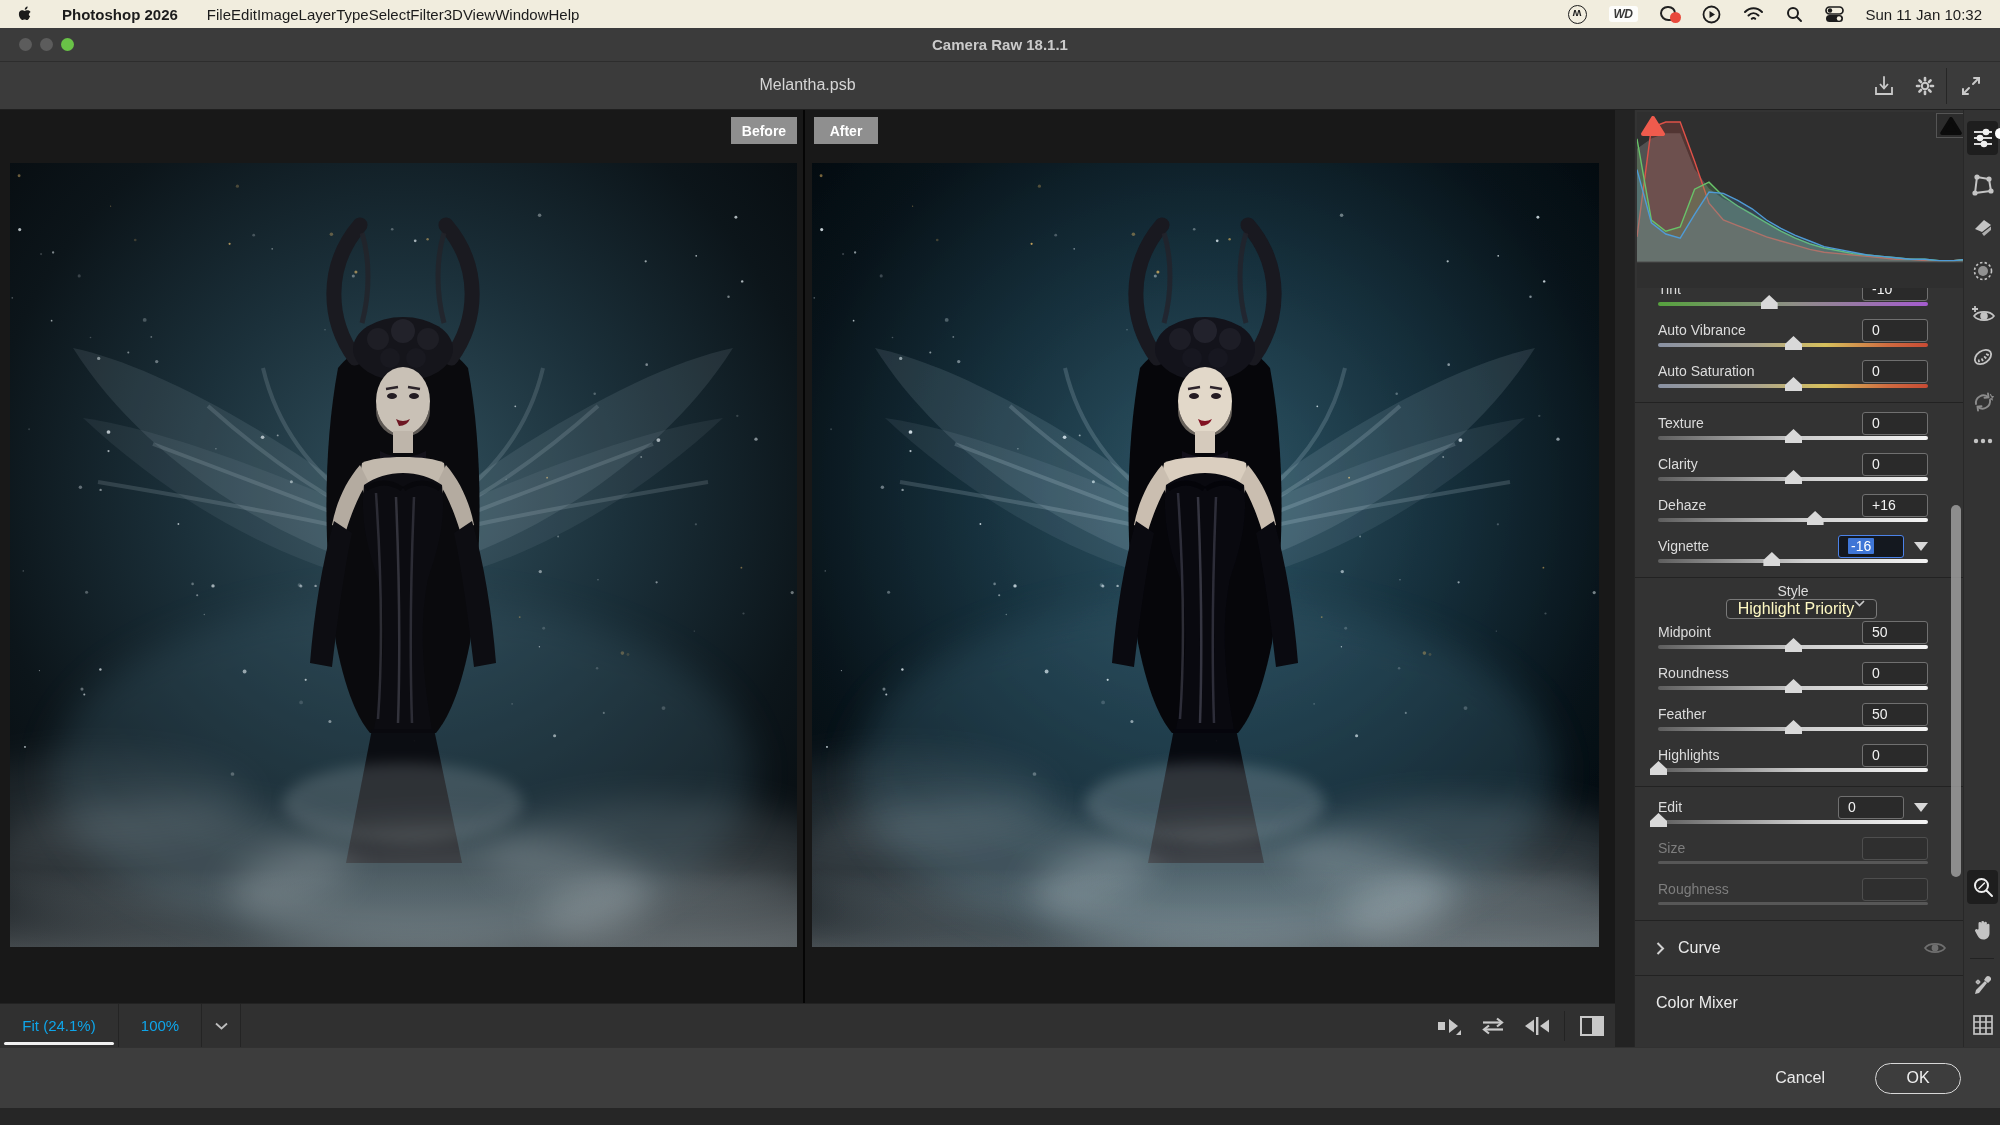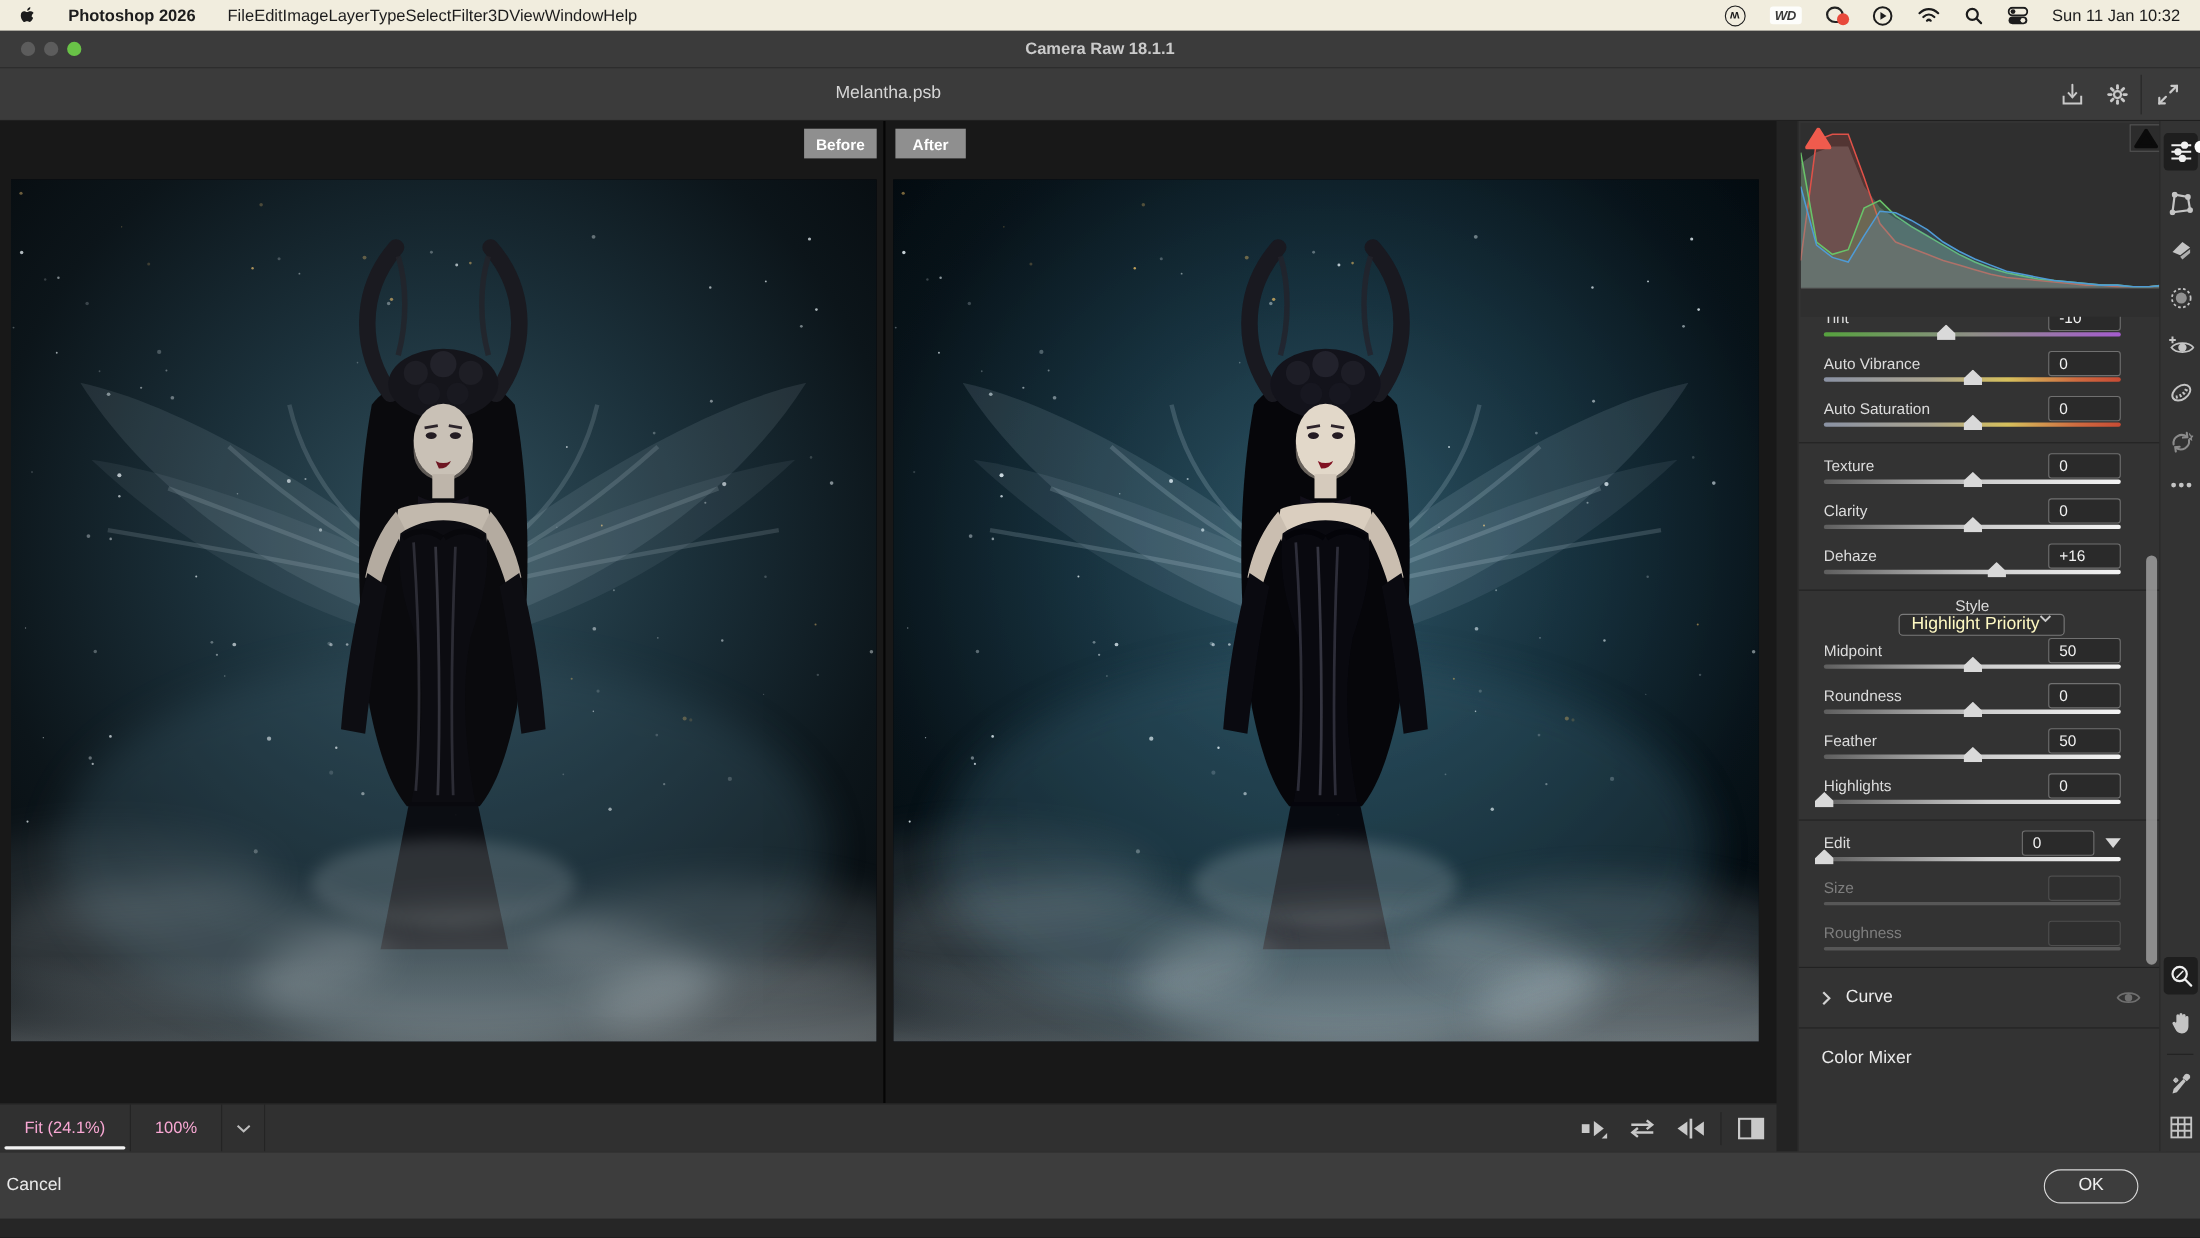--- a/index.html
+++ b/index.html
@@ -53,21 +53,21 @@
   #before-tab{left:731px;width:66px;}
   #after-tab{left:814px;width:64px;}
   .img-panel{position:absolute;top:53px;width:787px;height:784px;background:#05070a;overflow:hidden;}
   #panel-before{left:10px;}
   #panel-after{left:812px;}
   #panel-after svg{filter:brightness(1.1) saturate(1.12) contrast(1.04);}
   #stage-divider{left:803px;top:0;width:2px;height:893px;background:#050505;}
 
   
   #zoom-strip{left:0;top:1003px;width:1615px;height:44px;background:#303030;
-    border-top:1px solid #222;box-sizing:border-box;color:#f9a8d4;font-size:15px;text-decoration:underline;}
+    border-top:1px solid #222;box-sizing:border-box;color:#0ea5e9;font-size:15px;text-decoration:underline;}
   .zs-tab{position:absolute;top:0;height:43px;display:flex;align-items:center;
     justify-content:center;cursor:pointer;}
   #fit-tab{left:0;width:118px;}
   #fit-tab::after{content:"";position:absolute;left:4px;right:4px;bottom:2px;height:3px;
     background:#f2f2f2;border-radius:2px;}
   #pct-tab{left:119px;width:82px;}
   .zs-div{position:absolute;top:0;width:1px;height:43px;background:#242424;}
   #zoom-chevron{left:202px;width:38px;color:#bdbdbd;}
   .view-icons{position:absolute;top:0;height:43px;display:flex;align-items:center;gap:10px;}
   .vi{width:34px;height:30px;display:flex;align-items:center;justify-content:center;
@@ -125,21 +125,21 @@
   .rail-icon{position:absolute;left:3px;width:31px;height:34px;display:flex;align-items:center;
     justify-content:center;color:#c4c4c4;cursor:pointer;}
   .rail-icon.active{background:#1e1e1e;border-radius:4px;color:#f0f0f0;}
   .rail-icon.dim{color:#8b8b8b;}
   #rail-divider{position:absolute;left:6px;width:24px;height:1px;background:#222;}
   #edge-dot{left:1995px;top:128px;width:6px;height:11px;border-radius:6px 0 0 6px;background:#fff;}
 
   
   #bottom-bar{left:0;top:1047px;width:2000px;height:61px;background:#3d3d3d;
     border-top:1px solid #313131;box-sizing:border-box;display:flex;align-items:center;
-    justify-content:space-between;padding-right:56px;gap:44px;}
+    justify-content:flex-end;padding-right:39px;gap:44px;}
   #cancel-btn{color:#eaeaea;font-size:16px;cursor:pointer;background:none;border:none;
     font-family:inherit;}
   #ok-btn{min-width:86px;height:31px;border:1.5px solid #d8d8d8;border-radius:16px;
     background:transparent;color:#f0f0f0;font-size:16px;cursor:pointer;font-family:inherit;}
   #below-bar{left:0;top:1108px;width:2000px;height:17px;background:#262626;}
 </style>
 </head>
 <body>
 
 <div id="menubar" class="abs">
@@ -753,20 +753,32 @@
         </div>
         <div class="srow">
           <div class="srow-top">
             <span class="slabel">Dehaze</span>
             <span class="svalue">+16</span>
           </div>
           <div class="strack track-gray">
             <div class="sthumb" style="left: 58%;"></div>
           </div>
         </div>
+        <div class="srow has-disc">
+          <div class="srow-top">
+            <span class="slabel">Vignette</span>
+            <span class="svalue selected">
+              <span class="selspan">-16</span>
+            </span>
+            <span class="sdisc"></span>
+          </div>
+          <div class="strack track-gray">
+            <div class="sthumb" style="left: 42%;"></div>
+          </div>
+        </div>
       </div>
     <div class="divider"></div>
 
     <div class="style-row">
       <span class="style-label">Style</span>
       <span class="style-select">
         <span>Highlight Priority</span>
         <svg width="11" height="7" viewBox="0 0 11 7" fill="none" stroke="#c9c9c9" stroke-width="1.7">
             <path d="M1,1 L5.5,5.5 L10,1"></path>
           </svg>

